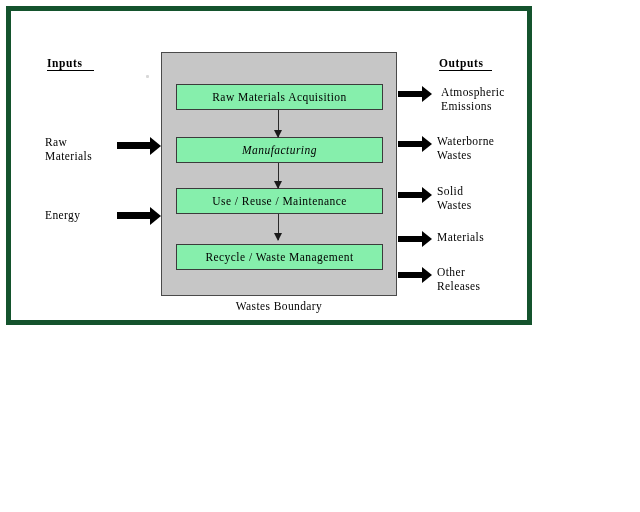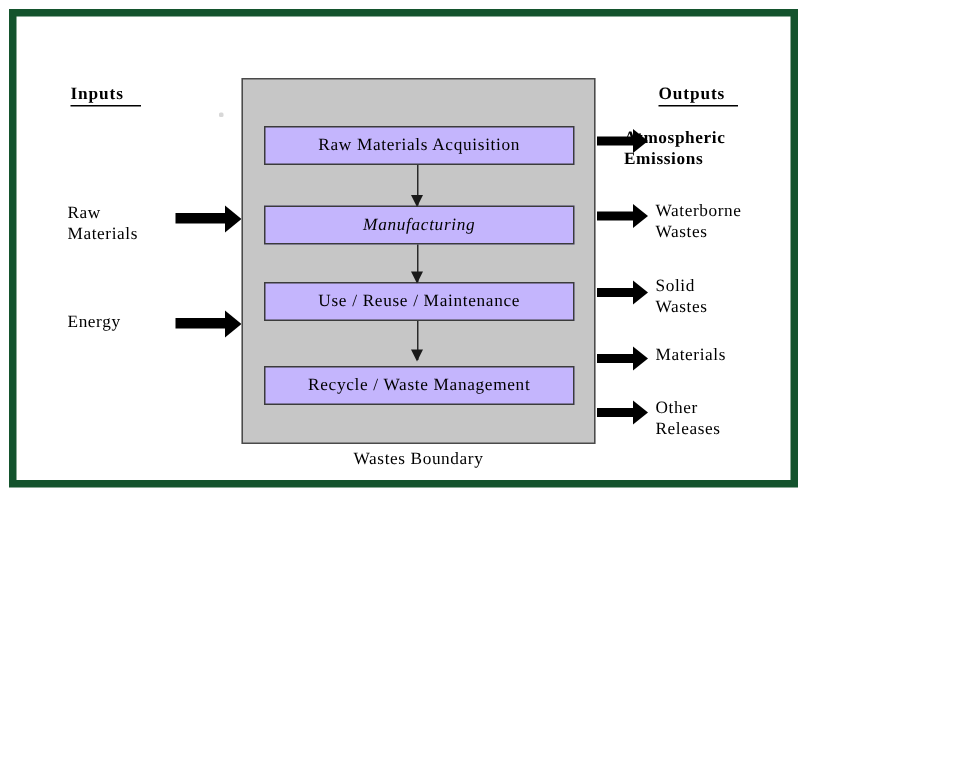--- a/index.html
+++ b/index.html
@@ -45,21 +45,21 @@
     border: 1px solid #4a4a4a;
     box-sizing: border-box;
   }
 
   
   .process-box {
     position: absolute;
     left: 165px;
     width: 207px;
     height: 26px;
-    background: #c4b5fd;
+    background: #86efac;
     border: 1px solid #3b3b3b;
     box-sizing: border-box;
     display: flex;
     align-items: center;
     justify-content: center;
     font-size: 11.5px;
     letter-spacing: 0.45px;
     white-space: nowrap;
   }
   #proc-1 { top: 73px; }
@@ -143,21 +143,21 @@
     position: absolute;
     font-size: 11.5px;
     line-height: 14px;
     letter-spacing: 0.4px;
     white-space: pre-line;
   }
   
   #label-raw-materials { left: 34px; top: 124px; }
   #label-energy        { left: 34px; top: 197px; }
   
-  #label-atmospheric { left: 405px; top: 74px; font-weight: bold; }
+  #label-atmospheric { left: 430px; top: 74px; }
   #label-waterborne  { left: 426px; top: 123px; }
   #label-solid       { left: 426px; top: 173px; }
   #label-coproducts  { left: 426px; top: 219px; }
   #label-other       { left: 426px; top: 254px; }
 
   
   #caption-system-boundary {
     position: absolute;
     left: 150px;
     top: 289px;

